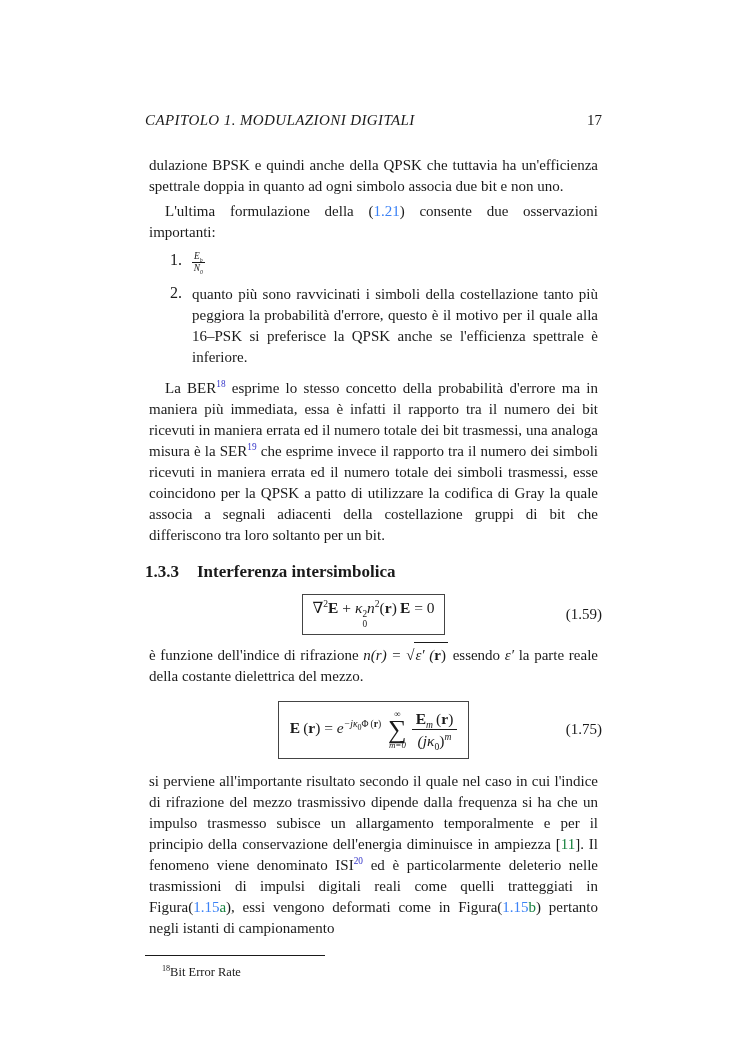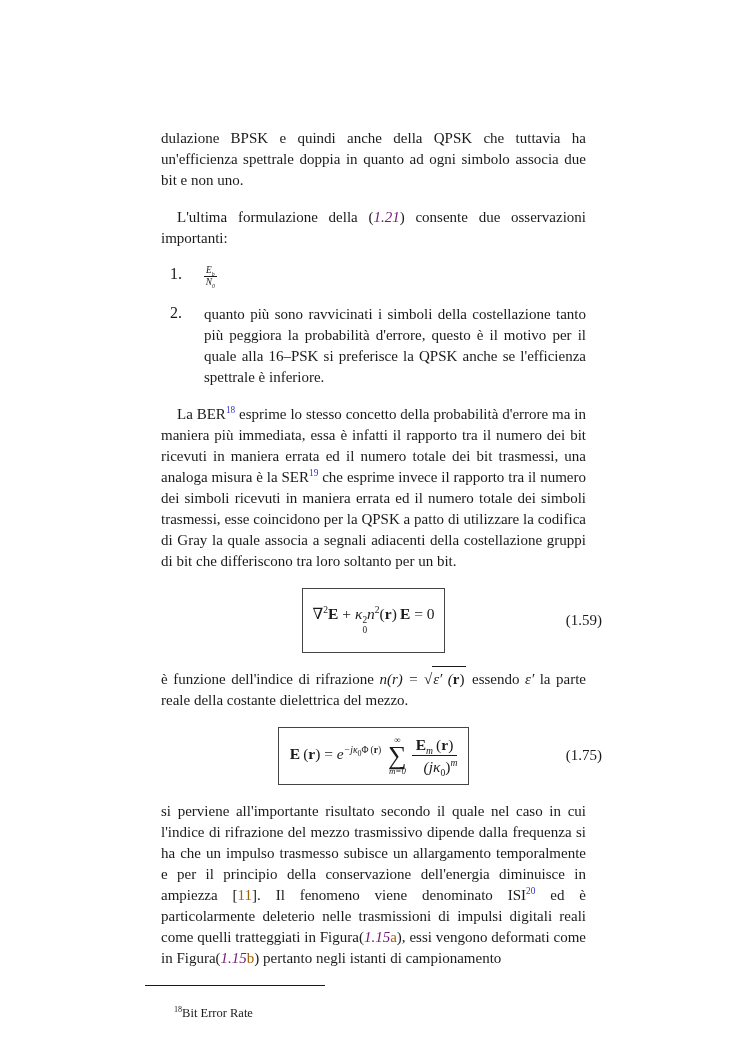--- a/index.html
+++ b/index.html
@@ -2,63 +2,67 @@
 <html><head>
 <meta charset="utf-8">
 <style>
   html,body{margin:0;padding:0;background:#ffffff;}
   .page{position:relative;width:746px;height:1055px;background:#ffffff;overflow:hidden;
         font-family:"Liberation Serif","DejaVu Serif",serif;color:#1a1a1a;}
   .content{position:absolute;left:145px;top:112px;width:457px;}
   .running-head{display:flex;justify-content:space-between;align-items:baseline;
         font-size:15px;margin-bottom:26px;}
   .running-head .chap{font-style:italic;letter-spacing:0.4px;}
-  p{margin:16px;font-size:15px;line-height:21px;text-align:justify;}
+  p{margin:4px;font-size:15px;line-height:21px;text-align:justify;}
   .indent{text-indent:16px;}
   .dlist{margin:8px 0 10px 0;}
   .li{position:relative;margin-left:43px;margin-bottom:10px;}
   .li .marker{position:absolute;left:-18px;}
   .sec-heading{font-size:17px;font-weight:bold;margin:16px 0 12px 0;}
   .sec-heading .num{margin-right:18px;}
-  a.ref{color:#701a75;text-decoration:none;cursor:pointer;font-style:italic;}
-  a.cite{color:#a16207;text-decoration:none;cursor:pointer;font-family:Liberation Serif, serif;}
+  a.ref{color:#3b82f6;text-decoration:none;cursor:pointer;}
+  a.cite{color:#15803d;text-decoration:none;cursor:pointer;font-family:Liberation Serif, serif;}
   sup.fnref{font-size:0.62em;vertical-align:super;line-height:0;}
   sup.fnref a{color:#3232c8;text-decoration:none;}
   
   .mi{font-style:italic;}
   .mbf{font-weight:bold;font-style:normal;}
   sup.m, sub.m{font-size:0.62em;line-height:0;}
   .frac{display:inline-flex;flex-direction:column;text-align:center;vertical-align:middle;
         font-size:0.62em;line-height:1.2;}
   .frac .num{border-bottom:1px solid currentColor;padding:0 2px;}
   .supsub{display:inline-flex;flex-direction:column;font-size:0.6em;line-height:1.05;
         vertical-align:-0.45em;text-align:left;}
   .eqrow{position:relative;display:flex;justify-content:center;align-items:center;margin:10px 0;}
-  .eqbox{border:1px solid #444;padding:16px 9px;font-size:15.5px;white-space:nowrap;}
+  .eqbox{border:1px solid #444;padding:4px 9px;font-size:15.5px;white-space:nowrap;}
   .eqtag{position:absolute;right:0;font-size:15px;}
   .sum{display:inline-flex;flex-direction:column;align-items:center;font-size:0.58em;
         line-height:1;vertical-align:middle;margin:0 5px 0 7px;}
   .sum .sigma{font-size:2.9em;line-height:0.85;}
-  .bfrac{display:inline-flex;flex-direction:column;text-align:right;vertical-align:middle;
+  .bfrac{display:inline-flex;flex-direction:column;text-align:center;vertical-align:middle;
         line-height:1.25;}
   .bfrac .num{border-bottom:1px solid #1a1a1a;padding:0 4px 1px;}
   .bfrac .den{padding-top:1px;}
   .sqrt{white-space:nowrap;}
   .sqrt .rad{border-top:1px solid currentColor;padding:4px 2px 0 1px;}
   
   .fnrule{width:180px;border:0;border-top:1px solid #1a1a1a;margin:16px 0 5px 0;}
   .fnblock p{font-size:12.5px;line-height:15.5px;text-align:left;padding-left:13px;text-indent:0;}
   .fnblock sup{font-size:0.65em;}
 </style>
 </head>
 <body>
 
 <div class="page">
   <div class="content">
 
+    <div class="running-head">
+      <span class="chap">CAPITOLO 1.  MODULAZIONI DIGITALI</span>
+      <span>17</span>
+    </div>
 
     <p><span>dulazione BPSK e quindi anche della QPSK che tuttavia ha un'efficienza spettrale doppia in quanto ad ogni simbolo associa due bit e non uno.</span></p>
 
     <p class="indent"><span>L'ultima formulazione della (</span><a class="ref">1.21</a><span>) consente due osservazioni importanti:</span></p>
 
     <div class="dlist">
       <div class="li">
         <span class="marker">1.</span>
         <p><span class="frac mi">
               <span class="num"><span>E</span><sub class="m">b</sub></span>
@@ -66,20 +70,23 @@
             </span></p>
       </div>
       <div class="li">
         <span class="marker">2.</span>
         <p><span>quanto più sono ravvicinati i simboli della costellazione tanto più peggiora la probabilità d'errore, questo è il motivo per il quale alla 16–PSK si preferisce la QPSK anche se l'efficienza spettrale è inferiore.</span></p>
       </div>
     </div>
 
     <p class="indent"><span>La BER</span><sup class="fnref"><a>18</a></sup><span> esprime lo stesso concetto della probabilità d'errore ma in maniera più immediata, essa è infatti il rapporto tra il numero dei bit ricevuti in maniera errata ed il numero totale dei bit trasmessi, una analoga misura è la SER</span><sup class="fnref"><a>19</a></sup><span> che esprime invece il rapporto tra il numero dei simboli ricevuti in maniera errata ed il numero totale dei simboli trasmessi, esse coincidono per la QPSK a patto di utilizzare la codifica di Gray la quale associa a segnali adiacenti della costellazione gruppi di bit che differiscono tra loro soltanto per un bit.</span></p>
 
+    <div class="sec-heading">
+      <span class="num">1.3.3</span><span>Interferenza intersimbolica</span>
+    </div>
 
 
     <div class="eqrow">
       <div class="eqbox">
         <span>∇</span><sup class="m">2</sup><span class="mbf">E</span><span> + </span><span class="mi">κ</span><span class="supsub">
             <span>2</span>
             <span>0</span>
           </span><span class="mi">n</span><sup class="m">2</sup><span>(</span><span class="mbf">r</span><span>)</span> <span class="mbf">E</span><span> = 0</span>
       </div>
       <div class="eqtag">(1.59)</div>

